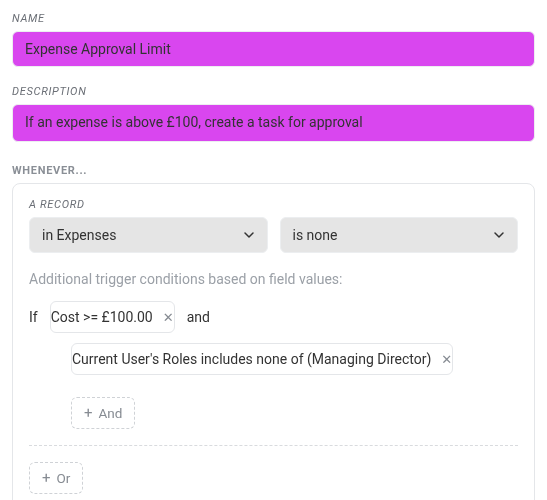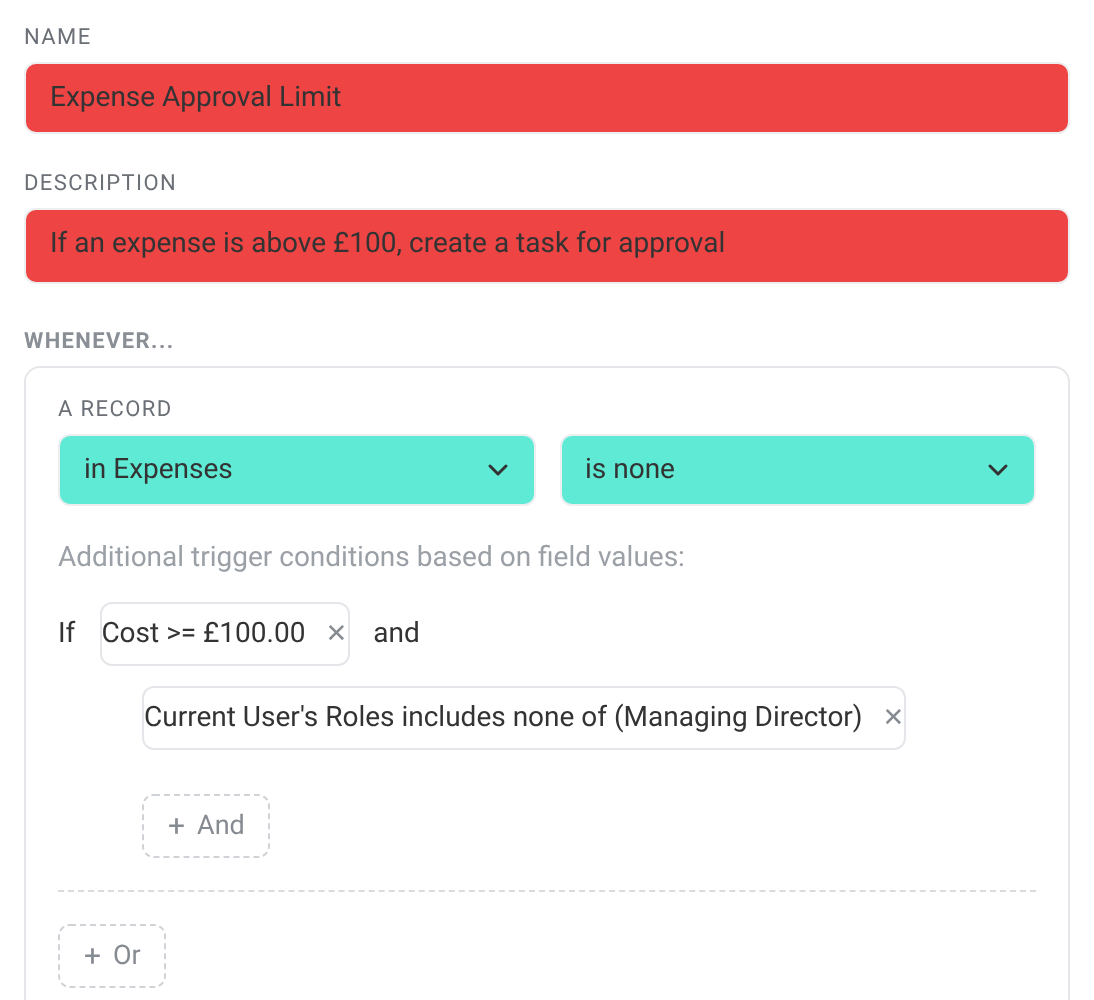--- a/index.html
+++ b/index.html
@@ -9,31 +9,32 @@
     font-family: -apple-system, BlinkMacSystemFont, "Segoe UI", Roboto, Helvetica, Arial, sans-serif;
     background: #fff;
     color: #333;
     width: 547px;
   }
   .label {
     font-size: 11px;
     letter-spacing: 0.7px;
     color: #6b6f76;
     margin-bottom: 6px;
+    font-style: italic;
   }
   .label-light {
     font-size: 11px;
     letter-spacing: 0.7px;
     color: #8a8f96;
     margin-bottom: 6px;
     font-weight: bold;
   }
   .input-text, .textarea {
     width: 100%;
-    background: #ef4444;
+    background: #d946ef;
     border: 1px solid #eceef0;
     border-radius: 6px;
     padding: 9px 12px;
     font-size: 14px;
     color: #333;
     font-family: inherit;
     resize: none;
   }
   .textarea { min-height: 38px; }
   .section { margin-bottom: 18px; }
@@ -42,21 +43,21 @@
     border-radius: 8px;
     padding: 14px 16px 16px 16px;
   }
   .row {
     display: flex;
     gap: 12px;
   }
   .select {
     flex: 1;
     position: relative;
-    background: #5eead4;
+    background: #e5e5e5;
     border: 1px solid #eceef0;
     border-radius: 6px;
     padding: 9px 12px;
     font-size: 14px;
     color: #333;
     display: flex;
     align-items: center;
     justify-content: space-between;
   }
   .chev {

